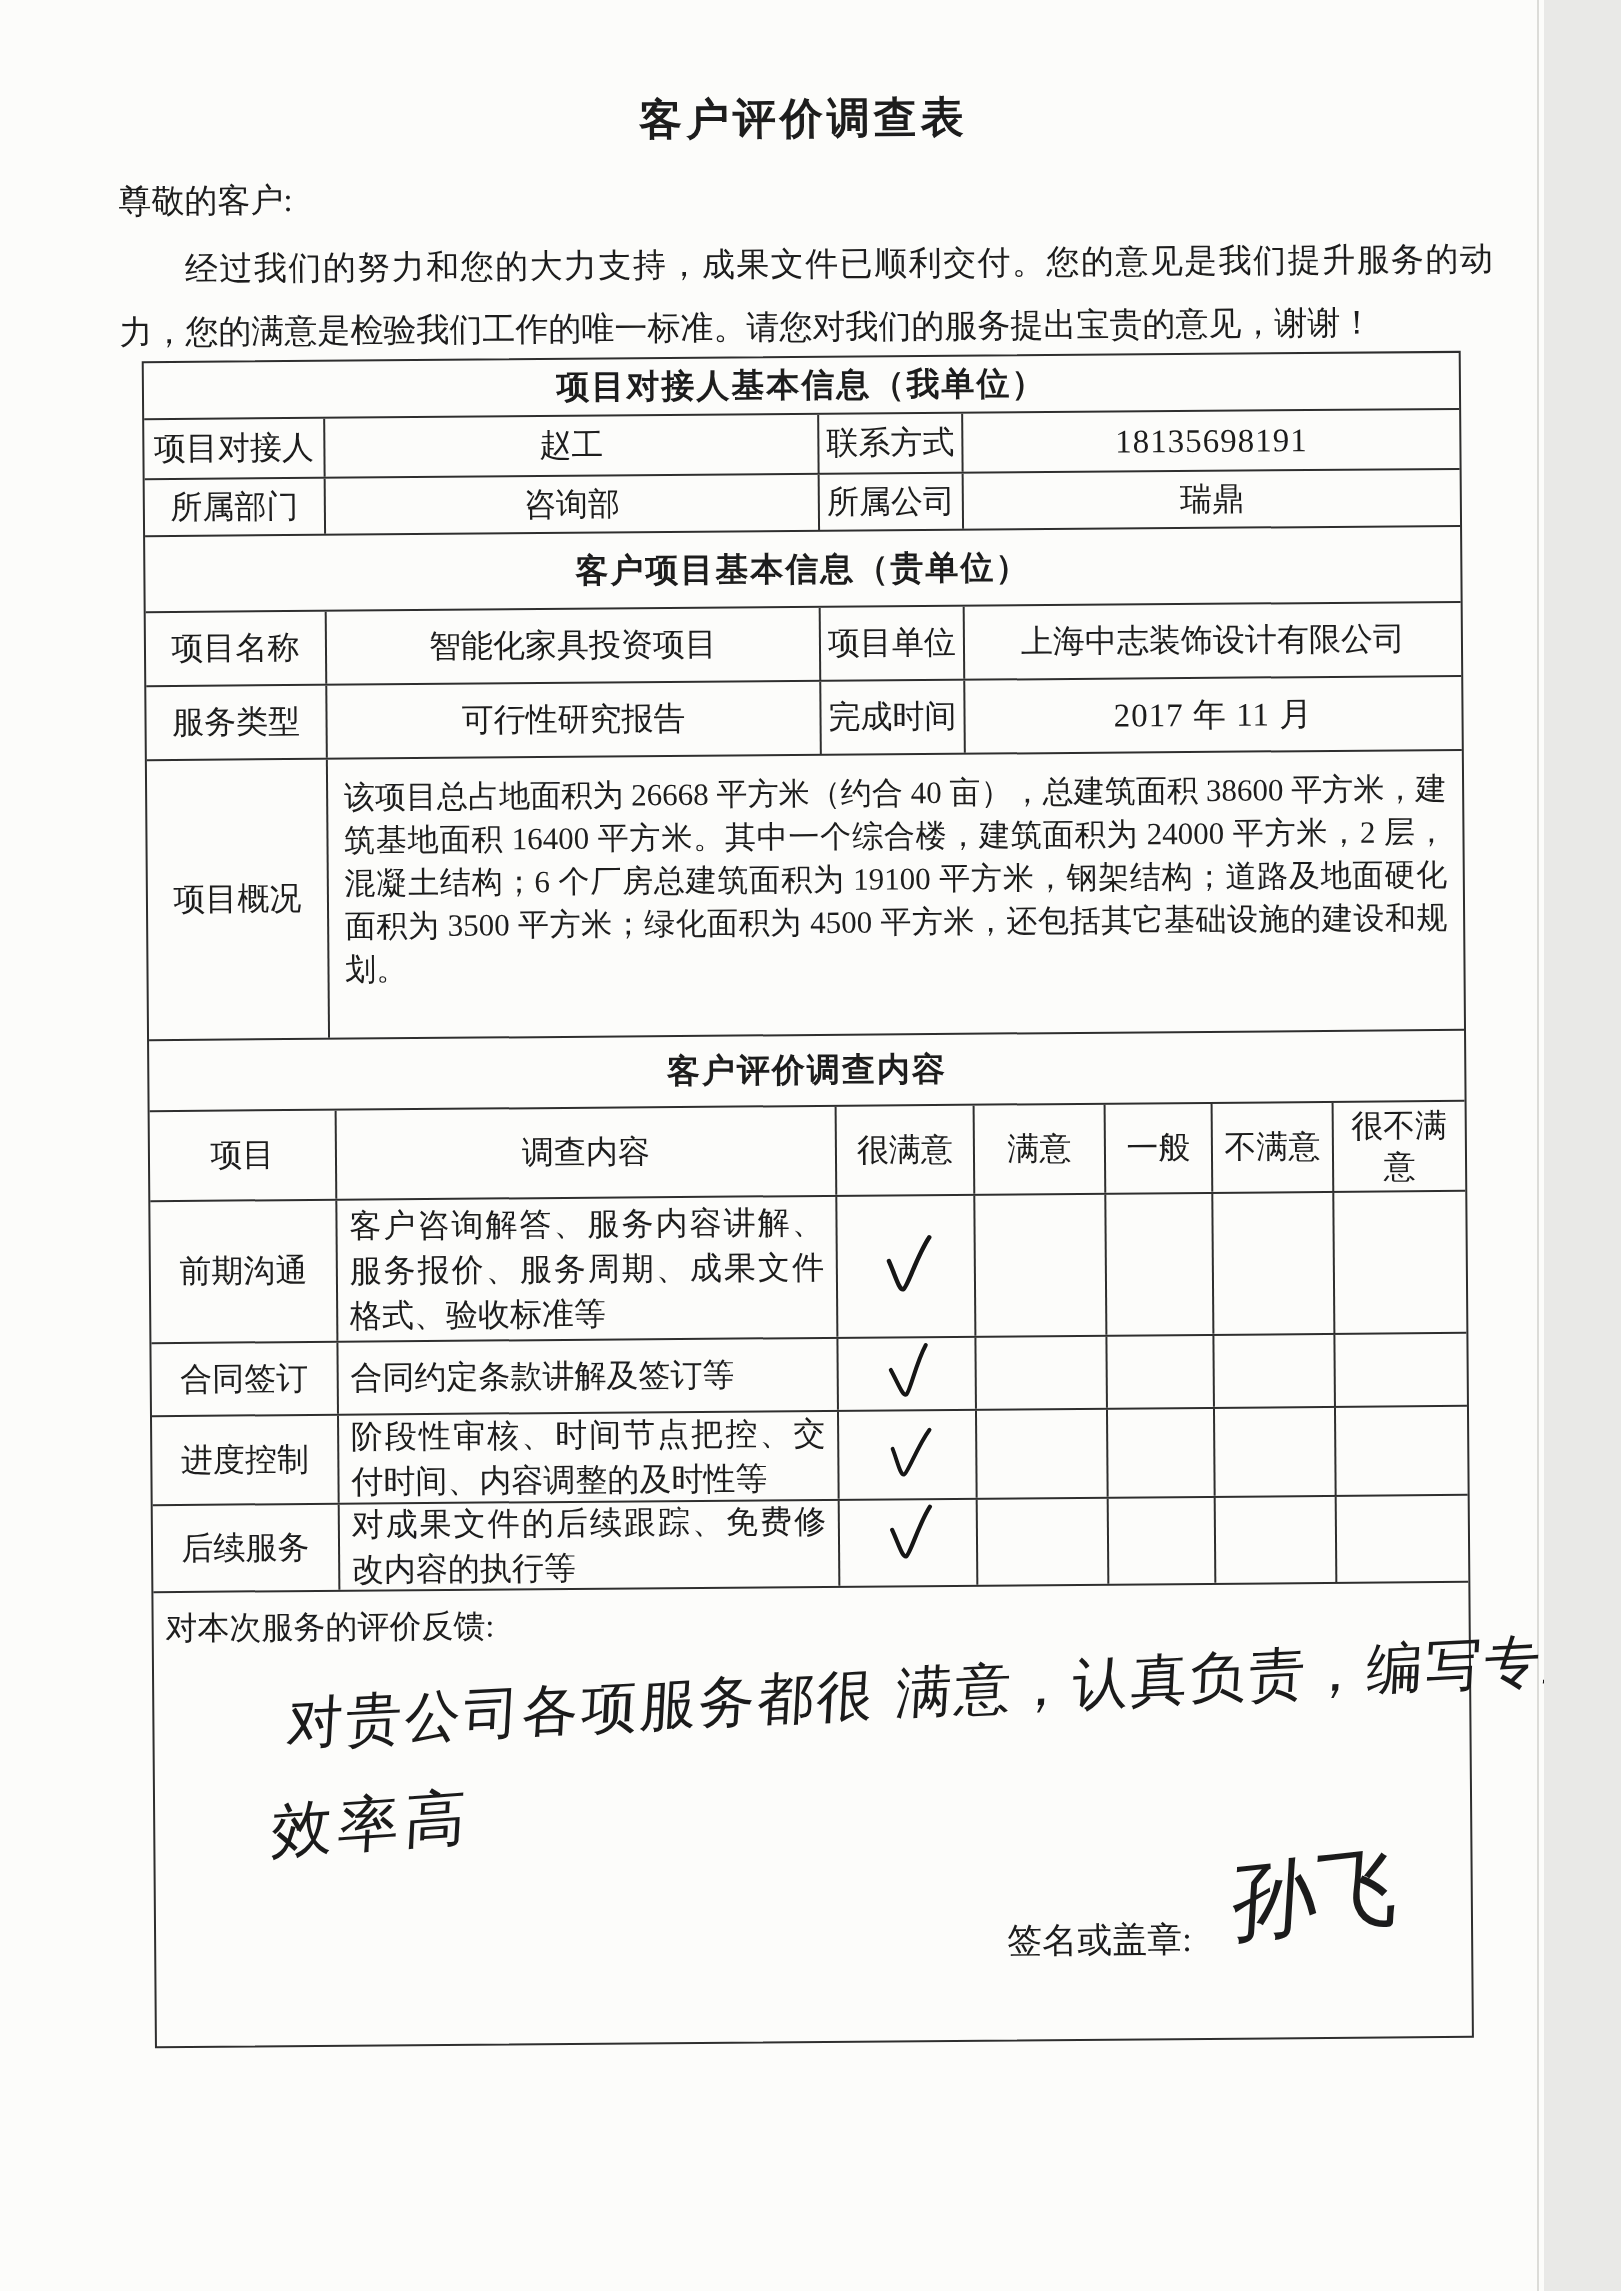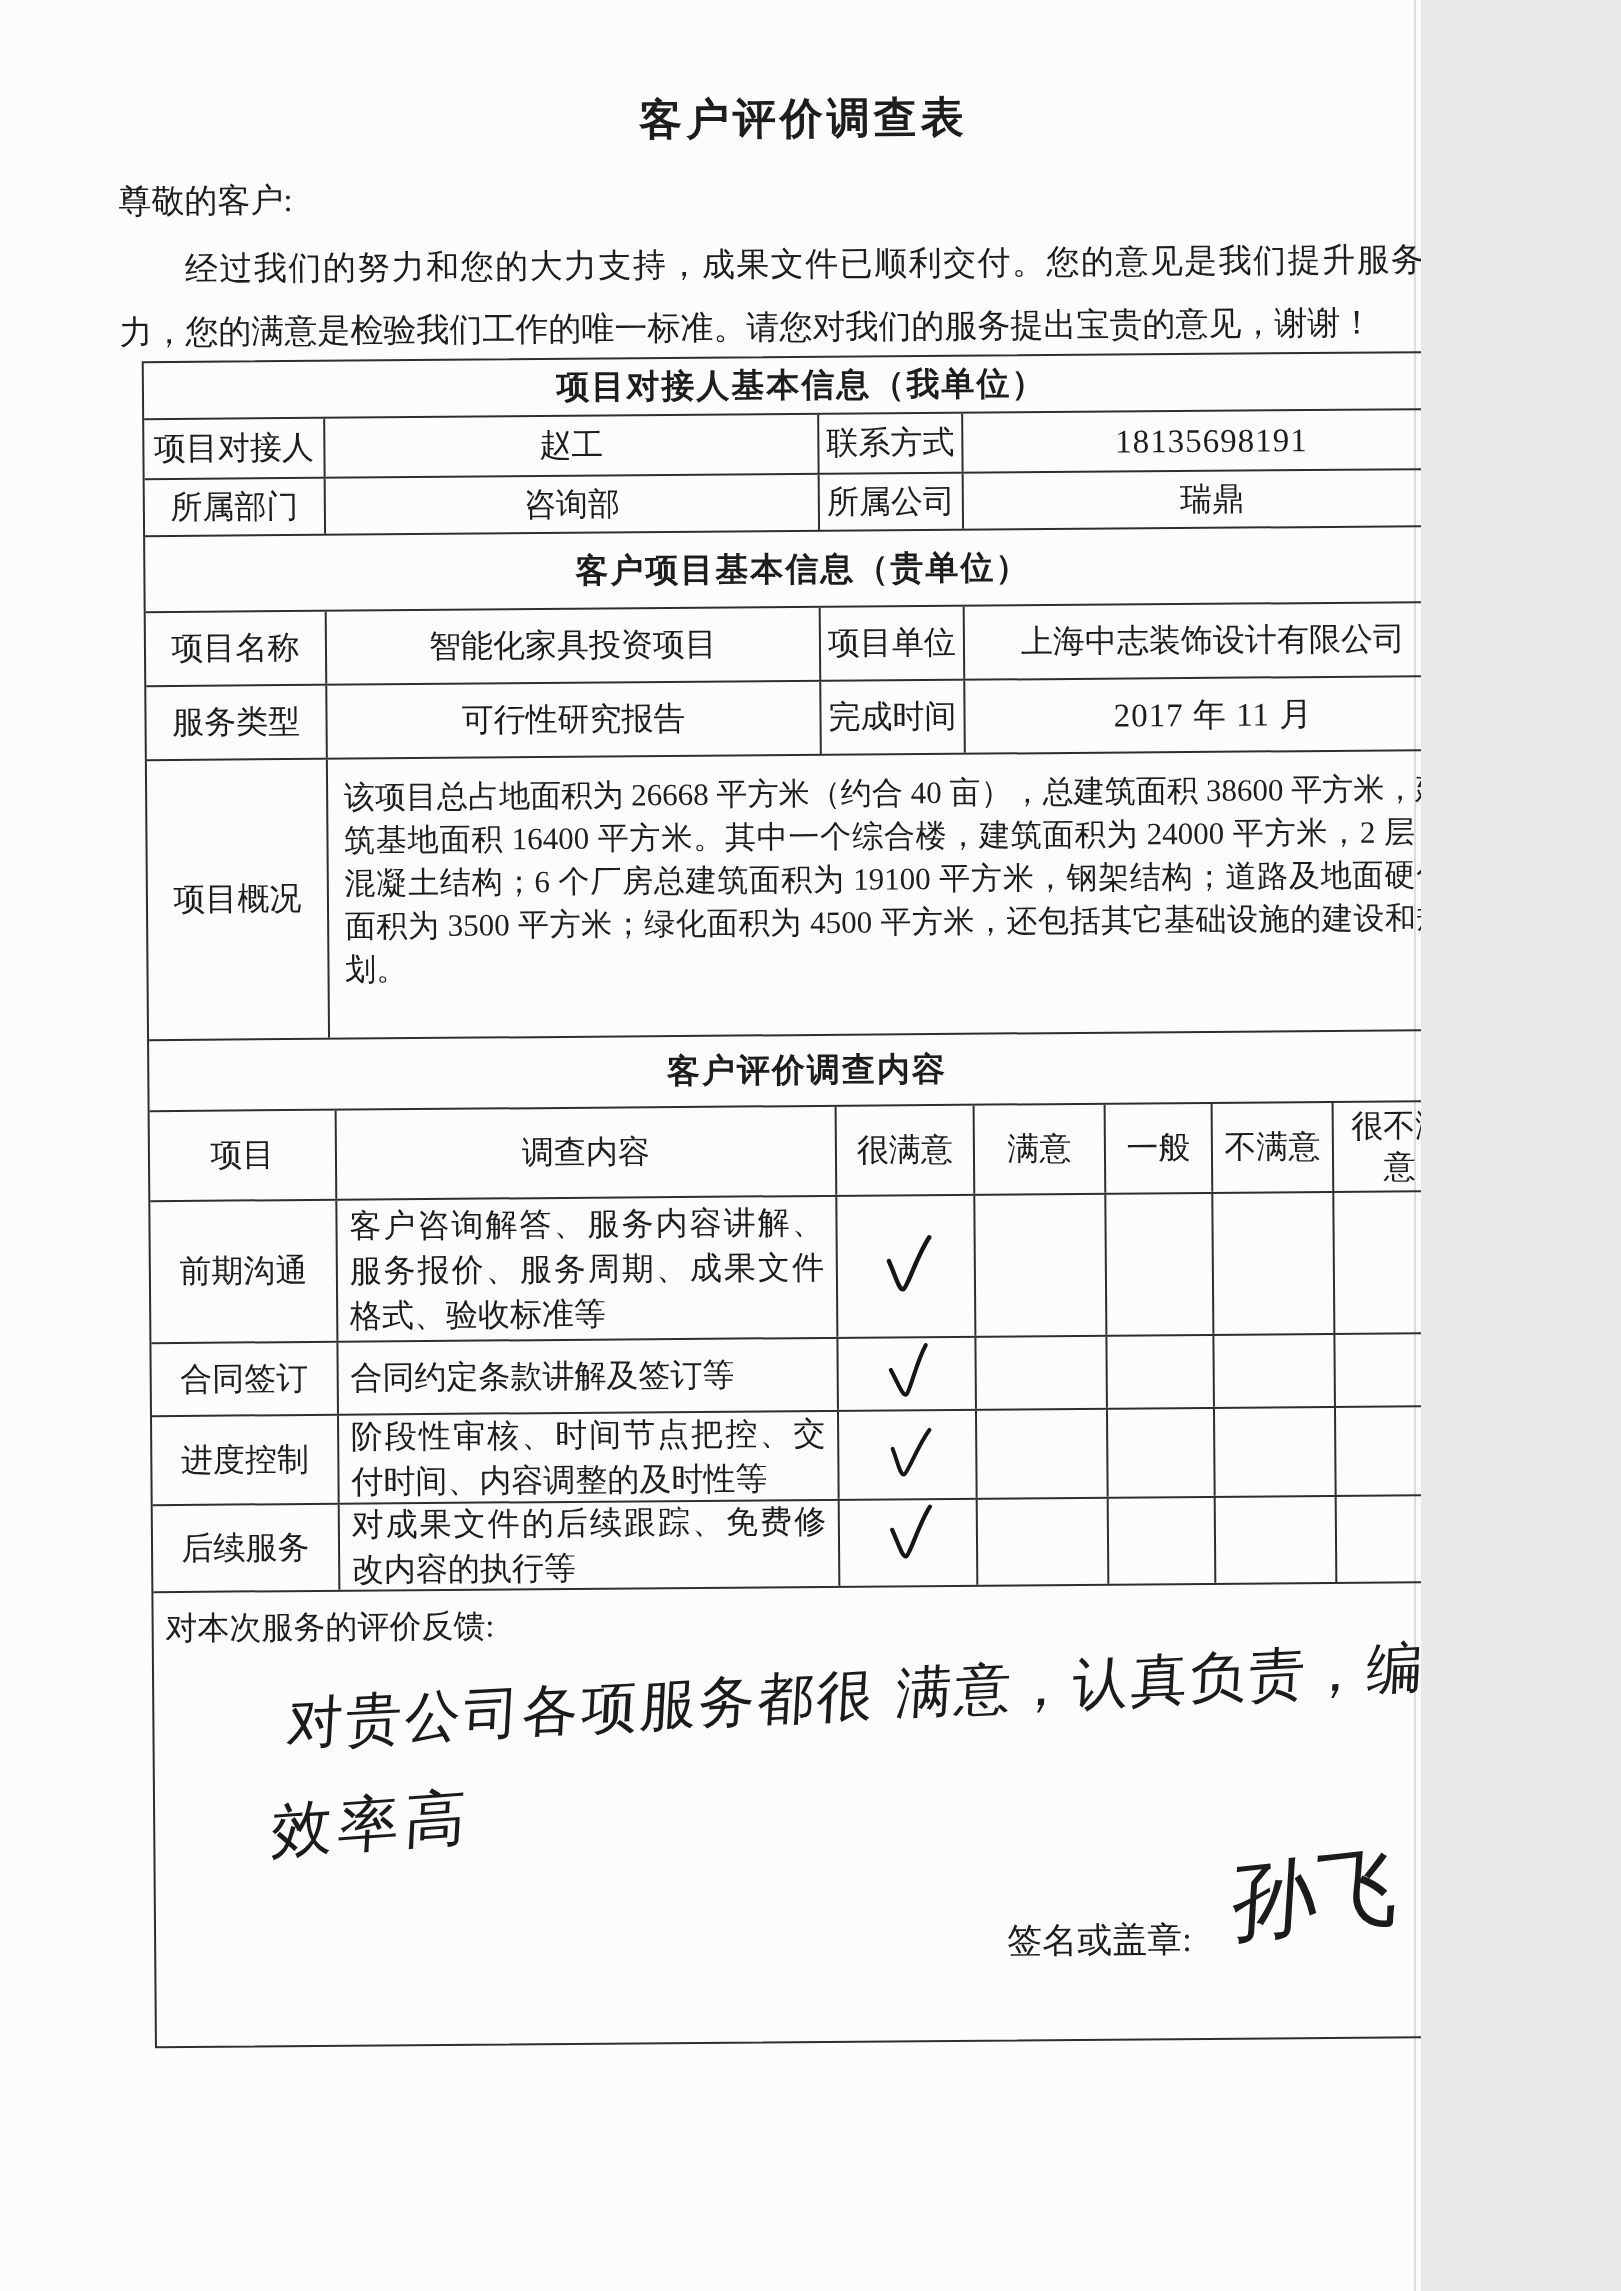--- a/index.html
+++ b/index.html
@@ -1,16 +1,16 @@
 <!DOCTYPE html>
 <html><head>
 <meta charset="utf-8">
 <style>
   html,body{margin:0;padding:0;background:#e9e9e7;}
-  .page{position:relative;width:1421px;height:2292px;background:#fcfcfa;overflow:hidden;
+  .page{position:relative;width:1544px;height:2292px;background:#fcfcfa;overflow:hidden;
         font-family:"Liberation Serif","DejaVu Serif",serif;color:#1d1d1d;}
   .content{position:absolute;left:0;top:0;width:1621px;height:2292px;
            transform:rotate(-0.45deg);transform-origin:50% 45%;}
   .scan-edge{position:absolute;right:4.9px;top:0;bottom:0;width:2px;background:#dcdcd8;}
 
   .doc-title{position:absolute;left:0;top:90px;width:1621px;text-align:center;
              font-size:43px;font-weight:700;letter-spacing:3.9px;}
   .greeting{position:absolute;left:125px;top:174px;font-size:33px;}
   .intro{position:absolute;left:125px;top:233px;width:1374px;font-size:33px;
          line-height:63px;text-indent:2em;text-align:justify;}

